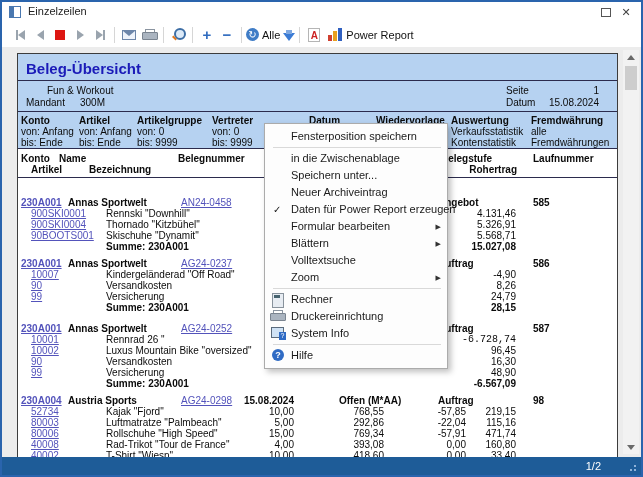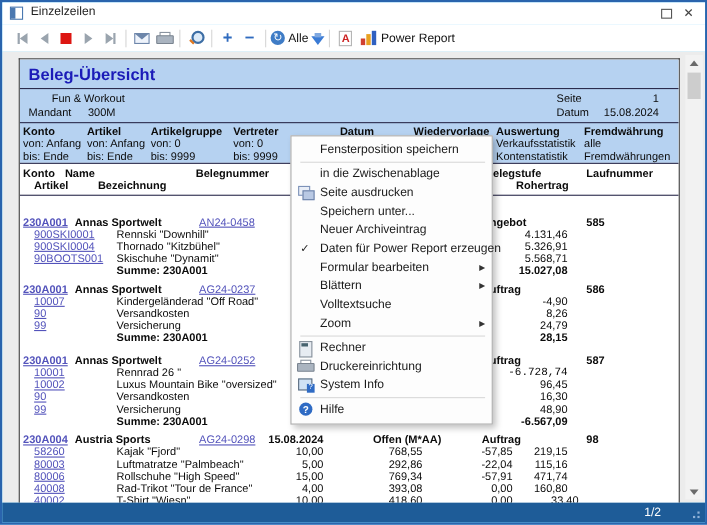--- a/index.html
+++ b/index.html
@@ -347,21 +347,21 @@
               <div class="t-line">
                 <span class="abs lnk b" style="left:3px;">230A004</span>
                 <span class="abs b" style="left:50px;">Austria Sports</span>
                 <span class="abs lnk" style="left:163px;">AG24-0298</span>
                 <span class="num b" style="right:323px;">15.08.2024</span>
                 <span class="abs b" style="left:321px;">Offen (M*AA)</span>
                 <span class="abs b" style="left:420px;">Auftrag</span>
                 <span class="abs b" style="left:515px;">98</span>
               </div>
               <div class="t-line">
-                <span class="abs lnk" style="left:13px;">58260</span>
+                <span class="abs lnk" style="left:13px;">52734</span>
                 <span class="abs" style="left:88px;">Kajak "Fjord"</span>
                 <span class="num" style="right:323px;">10,00</span>
                 <span class="num" style="right:233px;">768,55</span>
                 <span class="num" style="right:151px;">-57,85</span>
                 <span class="num" style="right:101px;">219,15</span>
               </div>
               <div class="t-line">
                 <span class="abs lnk" style="left:13px;">80003</span>
                 <span class="abs" style="left:88px;">Luftmatratze "Palmbeach"</span>
                 <span class="num" style="right:323px;">5,00</span>
@@ -384,42 +384,41 @@
                 <span class="num" style="right:233px;">393,08</span>
                 <span class="num" style="right:151px;">0,00</span>
                 <span class="num" style="right:101px;">160,80</span>
               </div>
               <div class="t-line">
                 <span class="abs lnk" style="left:13px;">40002</span>
                 <span class="abs" style="left:88px;">T-Shirt "Wiesn"</span>
                 <span class="num" style="right:323px;">10,00</span>
                 <span class="num" style="right:233px;">418,60</span>
                 <span class="num" style="right:151px;">0,00</span>
-                <span class="num" style="right:91px;text-decoration:underline;">33,40</span>
+                <span class="num" style="right:101px;text-decoration:underline;">33,40</span>
               </div>
             </div>
           </div>
       </div>
 
       <div class="vscroll">
         <span class="sc-btn sc-up">
             <span class="chev-up"></span>
           </span>
         <span class="sc-thumb"></span>
         <span class="sc-btn sc-dn">
             <span class="chev-dn"></span>
           </span>
       </div>
     </div>
 
     <div class="menu" id="menu">
         <div class="m-item"><span>Fensterposition speichern</span></div>
         <div class="m-sep"></div>
         <div class="m-item"><span>in die Zwischenablage</span></div>
-        <div class="m-item"><span class="mi print-page"></span><span>Seite ausdrucken</span></div>
         <div class="m-item"><span>Speichern unter...</span></div>
         <div class="m-item"><span>Neuer Archiveintrag</span></div>
         <div class="m-item"><span class="m-check">✓</span><span>Daten für Power Report erzeugen</span></div>
         <div class="m-item"><span>Formular bearbeiten</span><span class="m-arrow">▶</span></div>
         <div class="m-item"><span>Blättern</span><span class="m-arrow">▶</span></div>
         <div class="m-item"><span>Volltextsuche</span></div>
         <div class="m-item"><span>Zoom</span><span class="m-arrow">▶</span></div>
         <div class="m-sep"></div>
         <div class="m-item"><span class="mi calculator"></span><span>Rechner</span></div>
         <div class="m-item"><span class="mi printer2"></span><span>Druckereinrichtung</span></div>

